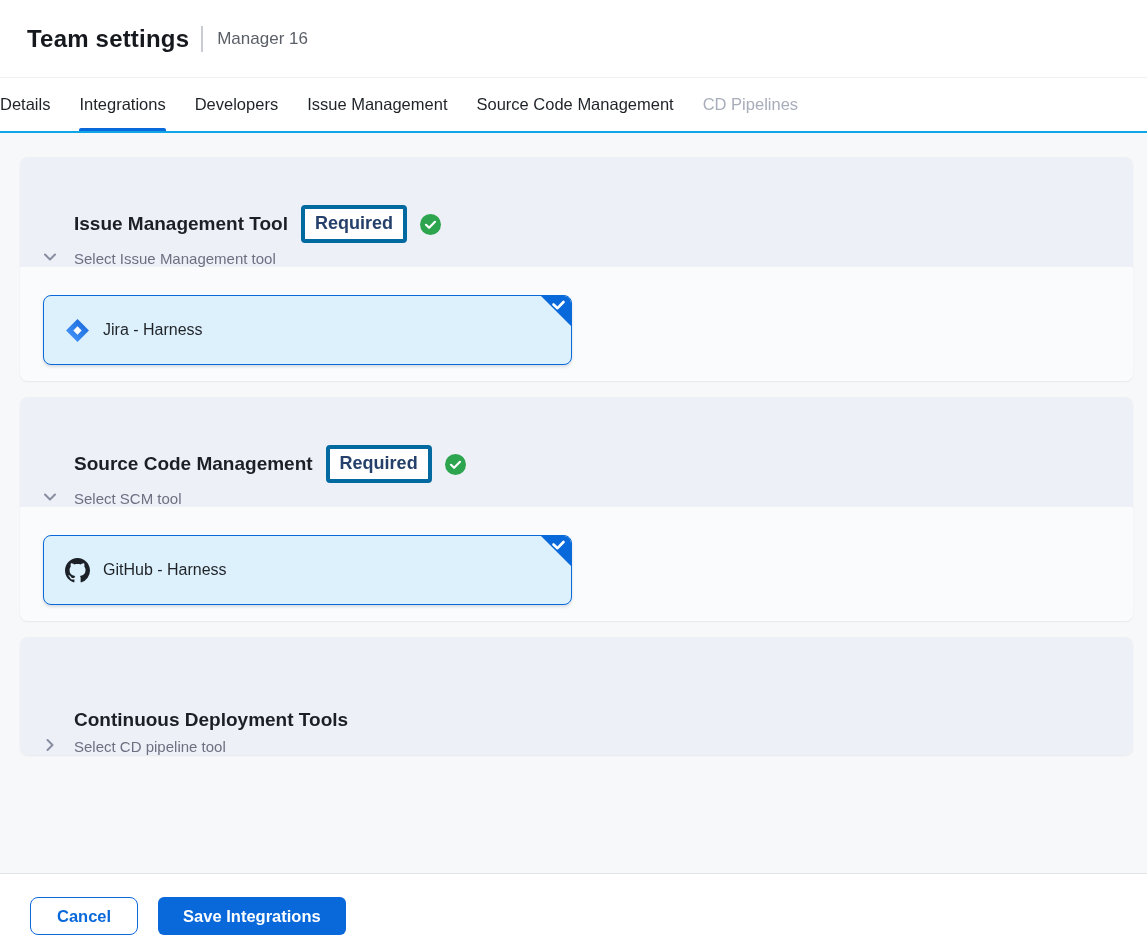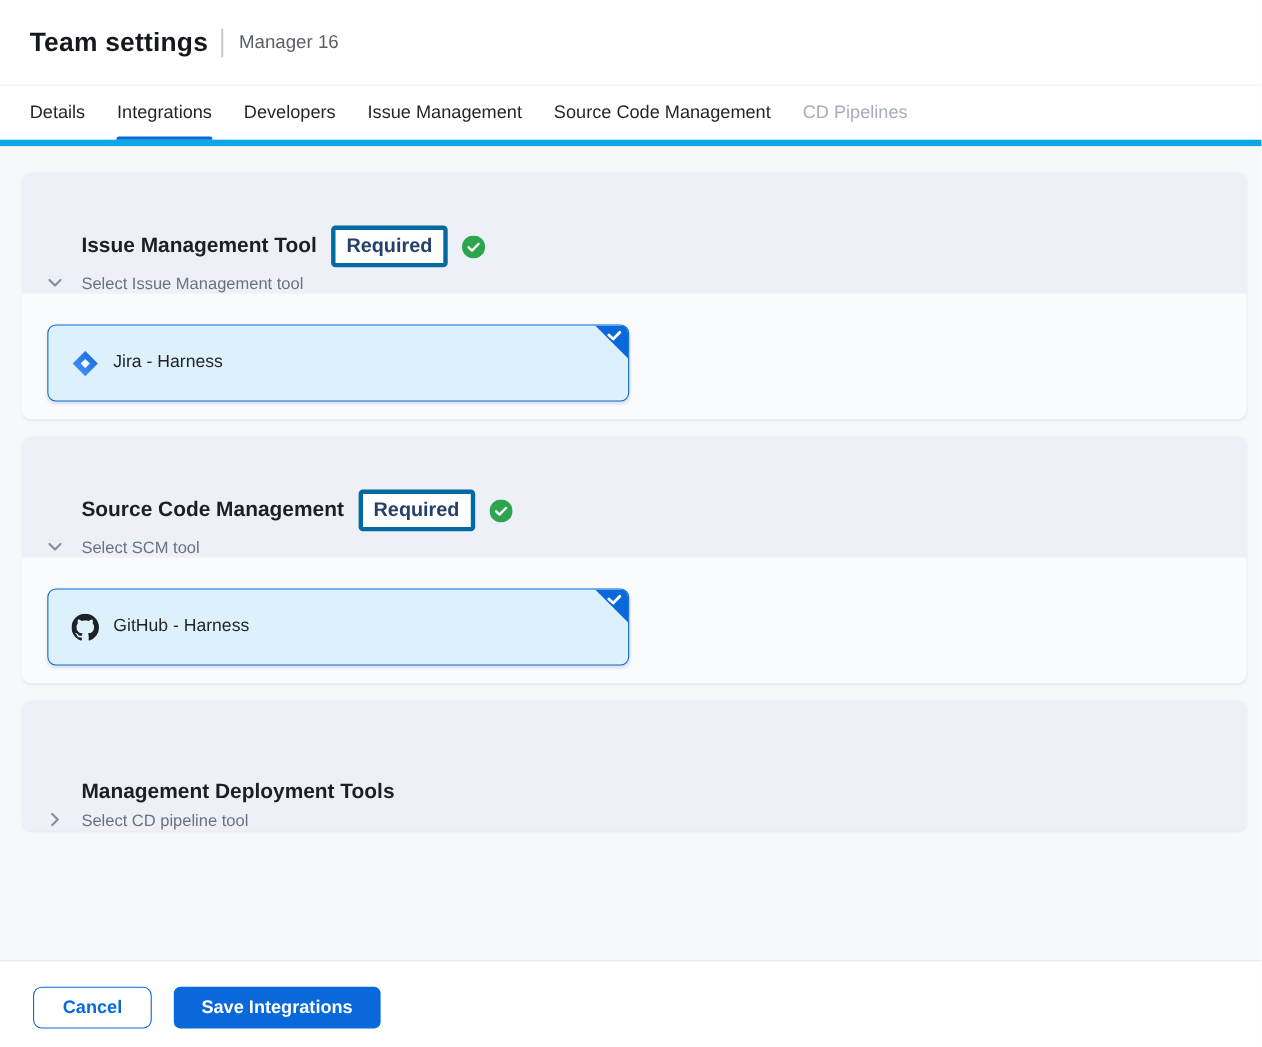--- a/index.html
+++ b/index.html
@@ -13,22 +13,22 @@
   .page-header {
     height:78px; background:#fff; border-bottom:1px solid #eef0f2;
     display:flex; align-items:center; padding-left:27px;
   }
   .page-title { font-size:24px; font-weight:700; letter-spacing:.2px; color:#15181d; }
   .title-divider { width:2px; height:26px; background:#c9ccd3; margin:0 14px 0 12px; }
   .page-subtitle { font-size:17px; color:#5b6068; }
 
   
   .tabbar {
-    height:55px; background:#fff; border-bottom:6px solid #0ea5e9;
-    display:flex; align-items:stretch; padding-left:27px;
+    height:55px; background:#fff; border-bottom:2px solid #0ea5e9;
+    display:flex; align-items:stretch; 
   }
   .tab {
     position:relative; display:flex; align-items:center;
     margin-right:29px; font-size:16.5px; font-weight:500; color:#1f2328;
     cursor:pointer; white-space:nowrap;
   }
   .tab.active::after {
     content:""; position:absolute; left:0; right:0; bottom:0; height:3px;
     background:#0969da; border-radius:2px 2px 0 0;
   }
@@ -174,21 +174,21 @@
     </div>
   </div>
 
   <div class="section-card collapsed">
     <div class="section-head">
       <svg class="chev" viewBox="0 0 20 20">
         <polyline points="7.5,5 12.5,10 7.5,15" fill="none" stroke="#878da0" stroke-width="2" stroke-linecap="round" stroke-linejoin="round"></polyline>
       </svg>
       <div class="section-head-text">
         <div class="section-title-row">
-          <span class="section-title">Management Deployment Tools</span>
+          <span class="section-title">Continuous Deployment Tools</span>
         </div>
         <span class="section-subtitle">Select CD pipeline tool</span>
       </div>
     </div>
   </div>
 
 </div>
 
 <div class="footer">
   <button class="btn btn-cancel">Cancel</button>

